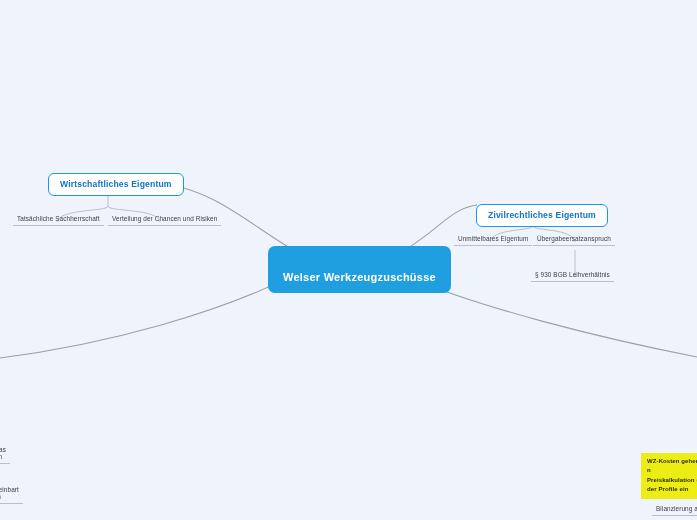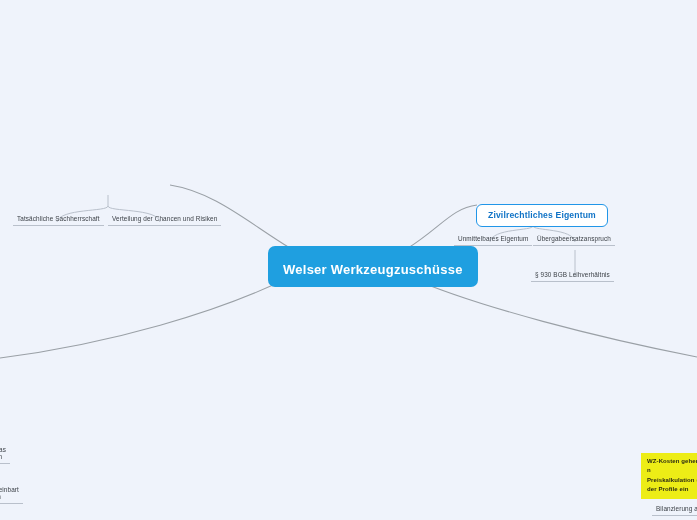--- a/index.html
+++ b/index.html
@@ -31,25 +31,25 @@
   
   .node {
     position: absolute;
     box-sizing: border-box;
     white-space: nowrap;
   }
 
   .node-root {
     background: #1f9fe0;
     color: #ffffff;
-    font-size: 13px;
+    font-size: 11px;
     font-weight: bold;
     letter-spacing: 0.25px;
     border-radius: 7px;
-    padding: 16px 15px 10px 15px;
+    padding: 25px 15px 10px 15px;
     text-align: center;
   }
 
   .node-branch {
     background: #ffffff;
     color: #1073c6;
     font-size: 8.6px;
     font-weight: bold;
     letter-spacing: 0.15px;
     border: 1.4px solid #2196e8;
@@ -107,20 +107,23 @@
       <path d="M 533 226 C 533 231 573 228 575 242"></path>
 
       <path d="M 575 250 L 575 277"></path>
     </g>
   </svg>
 
   <div class="node node-root" style="left:268px; top:246px;">
     <span>Welser Werkzeugzuschüsse</span>
   </div>
 
+  <div class="node node-branch" style="left:48px; top:173px;">
+    <span>Wirtschaftliches Eigentum</span>
+  </div>
 
   <div class="node node-leaf" style="left:13px; top:213px;">
     <span>Tatsächliche Sachherrschaft</span>
   </div>
 
   <div class="node node-leaf" style="left:108px; top:213px;">
     <span>Verteilung der Chancen und Risiken</span>
   </div>
 
   <div class="node node-branch" style="left:476px; top:204px;">

